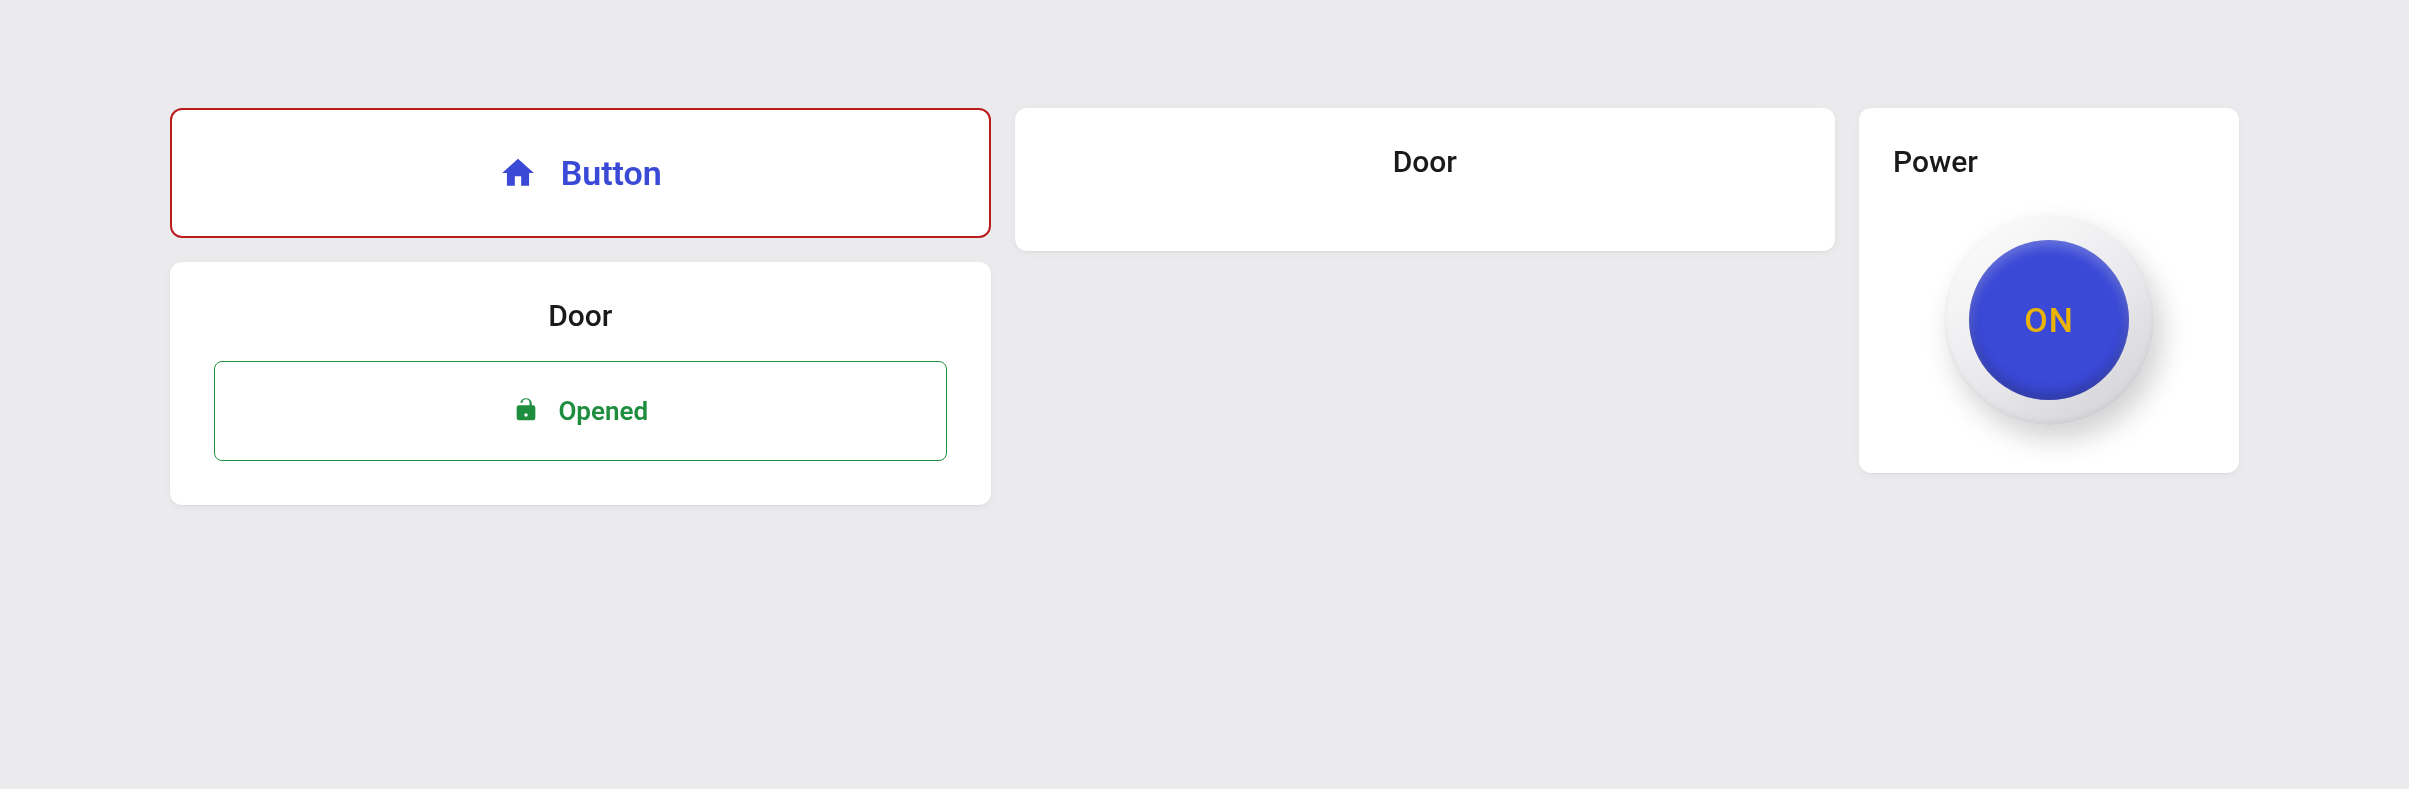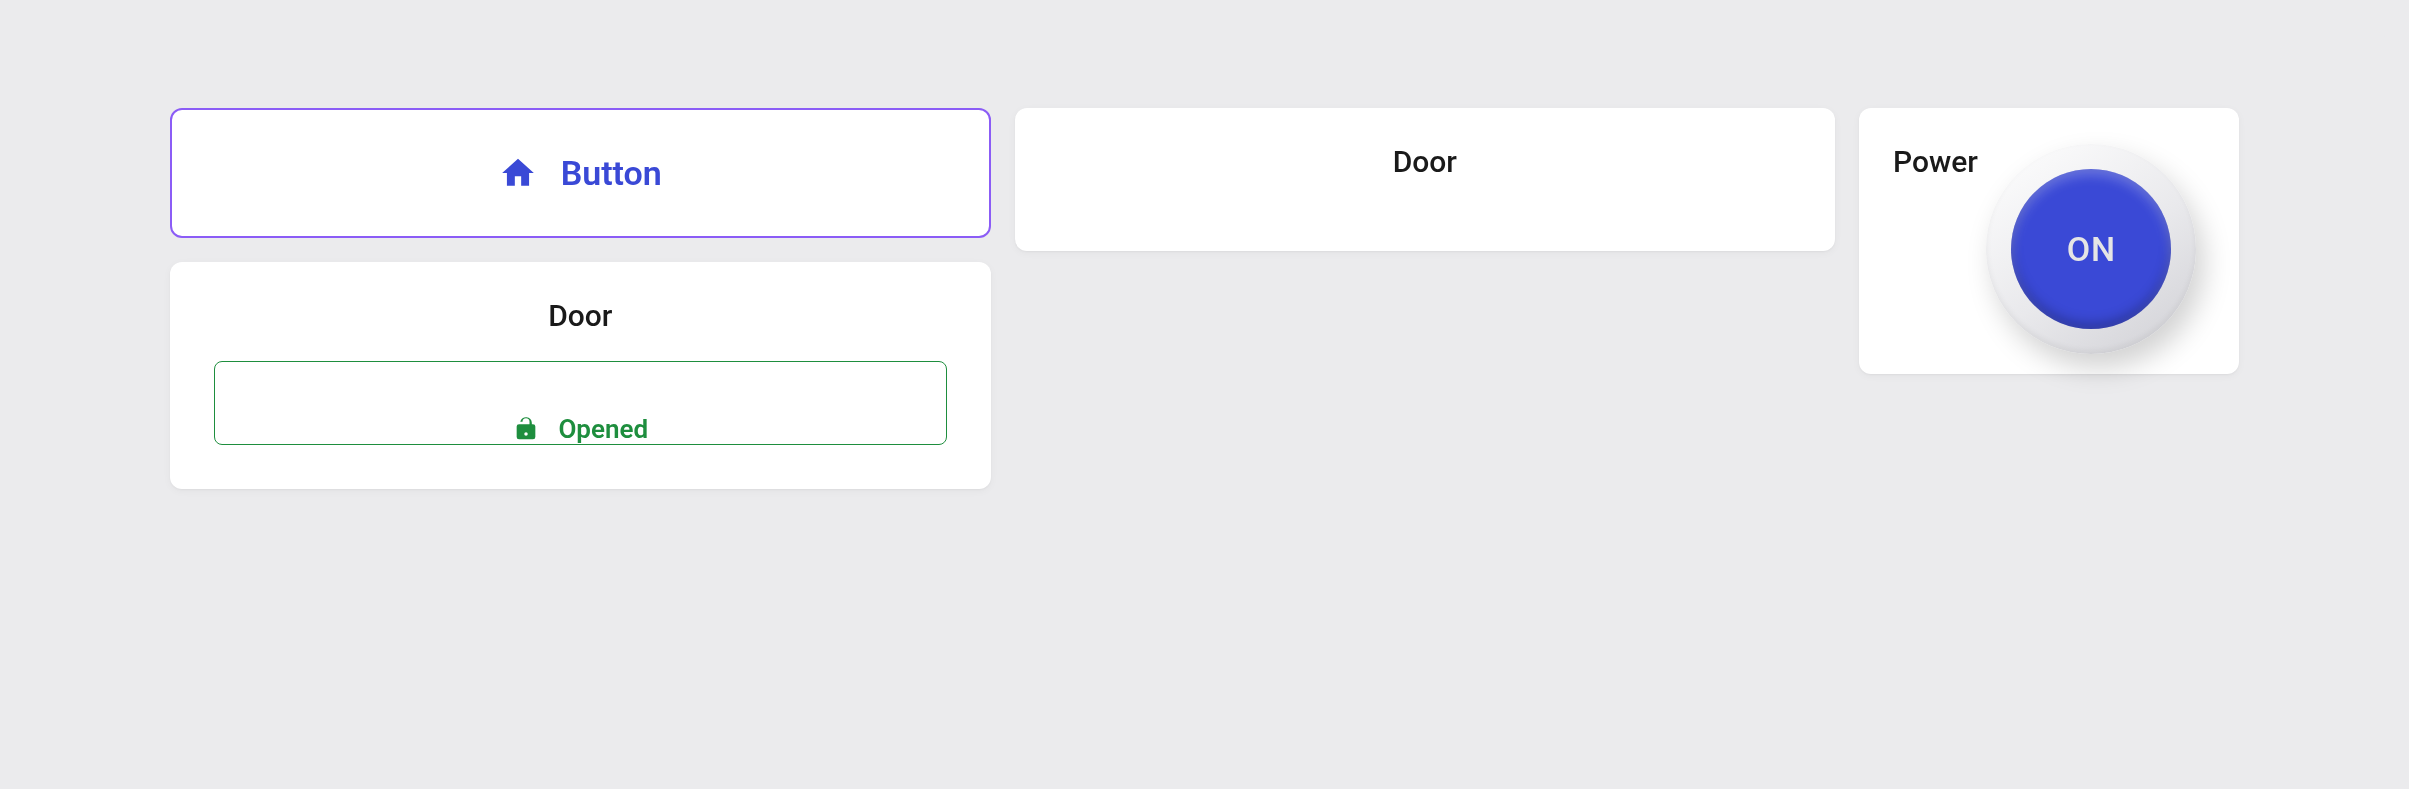--- a/index.html
+++ b/index.html
@@ -39,21 +39,21 @@
     align-items: center;
     justify-content: center;
     gap: 24px;
     font-size: 34px;
     font-weight: 600;
     color: #3a49d6;
     cursor: pointer;
     position: relative;
   }
   .btn-card.outlined {
-    border: 2px solid #8b5cf6;
+    border: 2px solid #b91c1c;
     box-shadow: none;
   }
   .btn-card.underline::after {
     content: "";
     position: absolute;
     left: 0; right: 0; bottom: 0;
     height: 4px;
     background: #3a49d6;
     border-bottom-left-radius: 12px;
     border-bottom-right-radius: 12px;
@@ -65,45 +65,45 @@
     padding: 36px 44px 44px 44px;
   }
   .door-title {
     font-size: 30px;
     font-weight: 500;
     color: #1a1a1a;
     margin-bottom: 28px;
     text-align: center;
   }
   .door-pill {
-    height: 84px;
+    height: 100px;
     border-radius: 8px;
     display: flex;
-    align-items: flex-end;
+    align-items: center;
     justify-content: center;
     gap: 18px;
     font-size: 26px;
     font-weight: 600;
     cursor: pointer;
   }
   .door-pill.opened {
     border: 1.5px solid #1e8e3e;
     color: #1e8e3e;
   }
   .door-pill.closed {
     border: 1.5px solid #d93025;
     color: #d93025;
   }
 
   .power-card {
     width: 380px;
     min-width: 380px;
-    padding: 36px 34px 20px 34px;
+    padding: 36px 34px 48px 34px;
     display: flex;
-    flex-direction: row;
+    flex-direction: column;
   }
   .power-title {
     font-size: 30px;
     font-weight: 500;
     color: #1a1a1a;
     margin-bottom: 36px;
   }
   .power-btn-wrap {
     flex: 1;
     display: flex;
@@ -125,21 +125,21 @@
     cursor: pointer;
   }
   .power-inner {
     width: 160px;
     height: 160px;
     border-radius: 50%;
     background: #3a49d6;
     display: flex;
     align-items: center;
     justify-content: center;
-    color: #e5e5e5;
+    color: #eab308;
     font-size: 34px;
     font-weight: 500;
     letter-spacing: 1px;
     box-shadow:
       inset 0 6px 12px rgba(255,255,255,0.25),
       inset 0 -6px 12px rgba(0,0,0,0.25);
   }
 </style>
 </head>
 <body>

